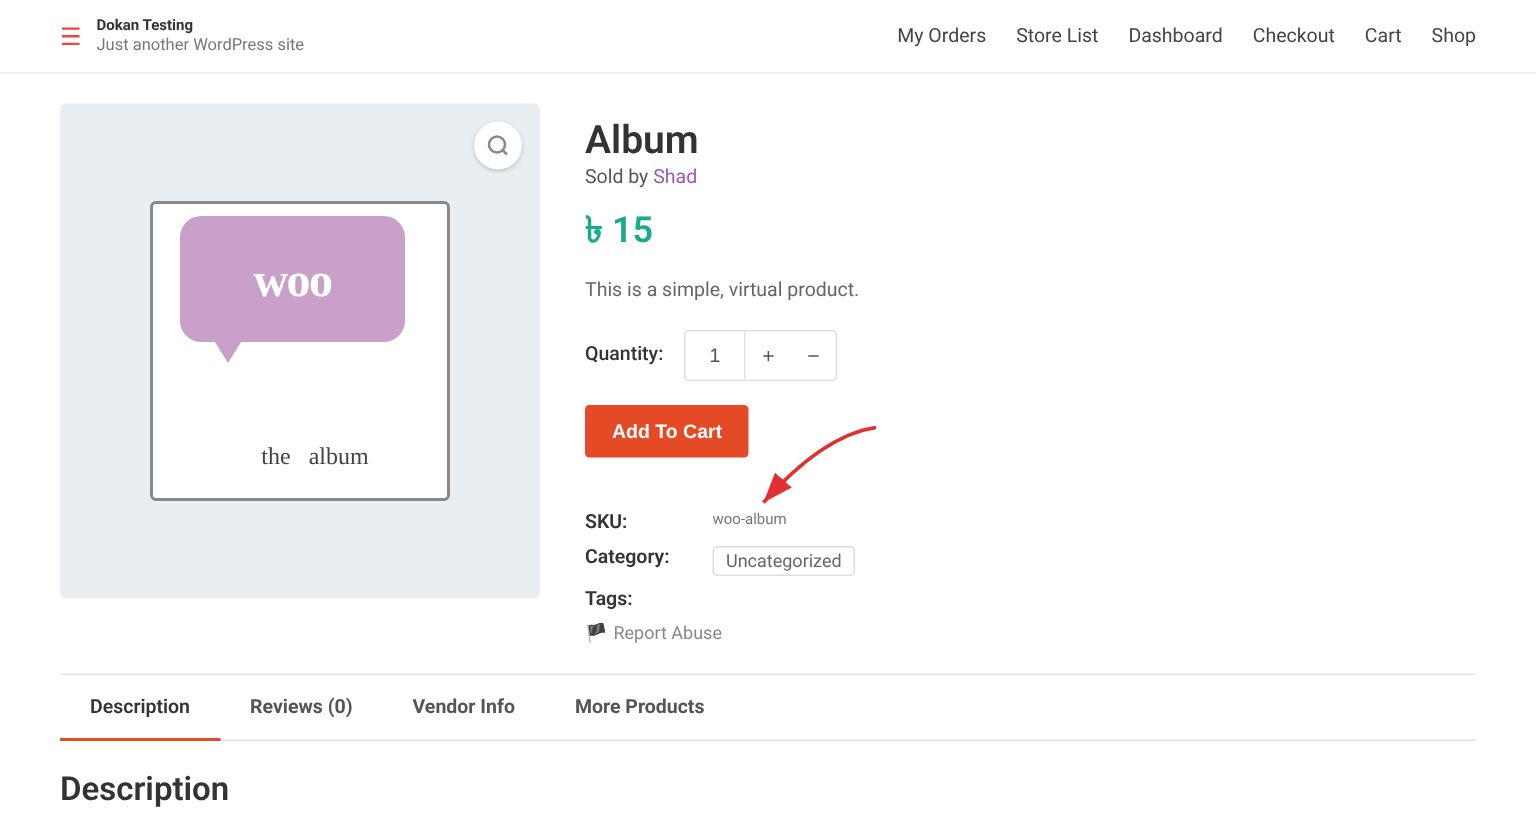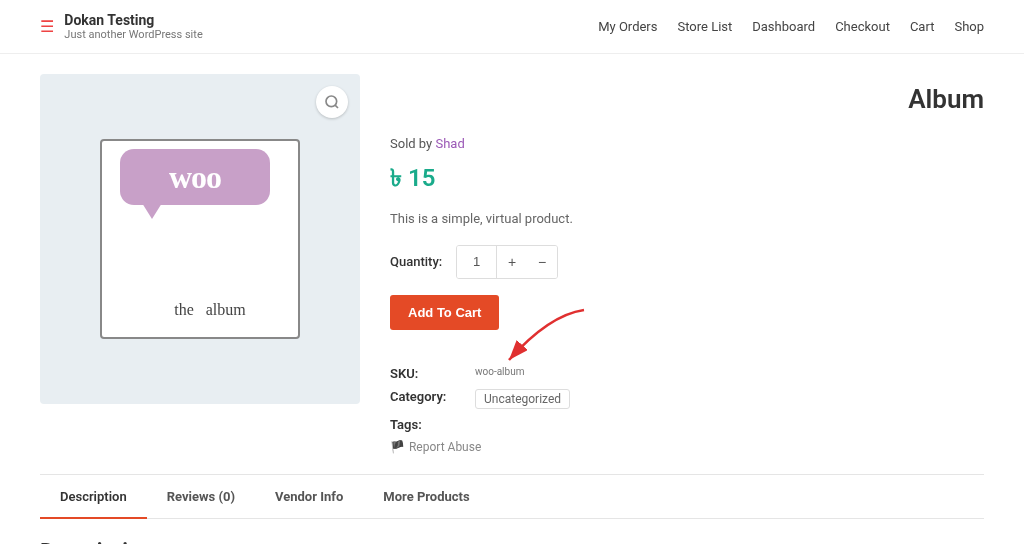--- a/index.html
+++ b/index.html
@@ -2,21 +2,21 @@
 <html><head>
   <meta charset="utf-8">
   <style>
     * { box-sizing: border-box; margin: 0; padding: 0; }
     body { font-family: -apple-system, BlinkMacSystemFont, 'Segoe UI', Roboto, sans-serif; background: #fff; color: #333; font-size: 14px; }
 
     
     .header { display: flex; align-items: center; justify-content: space-between; padding: 12px 40px; border-bottom: 1px solid #eee; background: #fff; }
     .header-left { display: flex; align-items: center; gap: 10px; }
     .hamburger-icon { color: #e44; font-size: 16px; cursor: pointer; }
-    .site-title { font-weight: 700; font-size: 14px; color: #333; }
+    .site-title { font-weight: 700; font-size: 10px; color: #333; }
     .site-subtitle { font-size: 11px; color: #777; }
     .header-nav { display: flex; gap: 20px; }
     .header-nav a { text-decoration: none; color: #444; font-size: 13px; cursor: pointer; }
 
     
     .main-layout { display: flex; gap: 20px; padding: 20px 40px; max-width: 1024px; }
     
     
     .sidebar { width: 200px; flex-shrink: 0; }
     .sidebar-widget { background: #fff; border: 1px solid #e5e5e5; padding: 16px; border-radius: 2px; }
@@ -27,28 +27,28 @@
     .product-area { display: flex; gap: 30px; flex: 1; }
 
     
     .product-image-wrap { position: relative; width: 320px; flex-shrink: 0; }
     .product-image-box { background: #e8eef2; border-radius: 4px; width: 320px; height: 330px; display: flex; align-items: center; justify-content: center; position: relative; }
     .zoom-icon { position: absolute; top: 12px; right: 12px; background: #fff; border-radius: 50%; width: 32px; height: 32px; display: flex; align-items: center; justify-content: center; cursor: pointer; box-shadow: 0 1px 3px rgba(0,0,0,0.2); }
 
     
     .woo-illustration { position: relative; width: 220px; height: 240px; }
     .woo-outer-box { position: absolute; top: 20px; left: 10px; width: 200px; height: 200px; border: 2px solid #888; background: #fff; border-radius: 4px; }
-    .woo-bubble { position: absolute; top: 30px; left: 30px; width: 150px; height: 56px; background: #c8a0c8; border-radius: 14px; display: flex; align-items: center; justify-content: center; }
+    .woo-bubble { position: absolute; top: 30px; left: 30px; width: 150px; height: 84px; background: #c8a0c8; border-radius: 14px; display: flex; align-items: center; justify-content: center; }
     .woo-bubble::after { content: ''; position: absolute; bottom: -14px; left: 22px; width: 0; height: 0; border-left: 10px solid transparent; border-right: 10px solid transparent; border-top: 16px solid #c8a0c8; }
     .woo-text { font-size: 32px; font-weight: 900; color: #fff; font-family: Georgia, serif; letter-spacing: -1px; }
     .album-text { position: absolute; bottom: 40px; left: 30px; right: 10px; text-align: center; font-family: 'Brush Script MT', cursive; font-size: 16px; color: #444; }
 
     
     .product-info { flex: 1; padding-top: 10px; }
-    .product-title { font-size: 26px; font-weight: 600; color: #333; margin-bottom: 22px; text-align: right; }
+    .product-title { font-size: 26px; font-weight: 600; color: #333; margin-bottom: 2px; }
     .sold-by { font-size: 13px; color: #555; margin-bottom: 8px; }
     .sold-by-link { color: #9b59b6; text-decoration: none; }
     .product-price { font-size: 24px; font-weight: 600; color: #1aab8b; margin-bottom: 10px; }
     .product-desc { font-size: 13px; color: #666; margin-bottom: 16px; line-height: 1.5; }
 
     .quantity-row { display: flex; align-items: center; gap: 14px; margin-bottom: 16px; }
     .quantity-label { font-size: 13px; color: #333; font-weight: 500; }
     .quantity-control { display: flex; align-items: center; border: 1px solid #ddd; border-radius: 3px; overflow: hidden; }
     .qty-btn { width: 30px; height: 32px; display: flex; align-items: center; justify-content: center; cursor: pointer; font-size: 14px; background: #fff; color: #555; border: none; }
 

